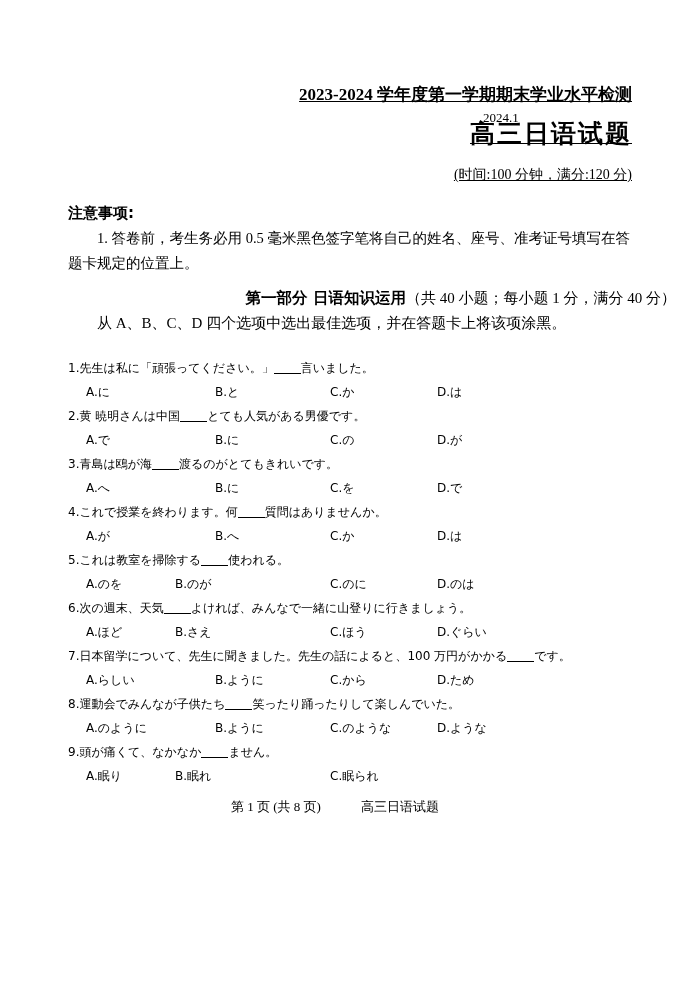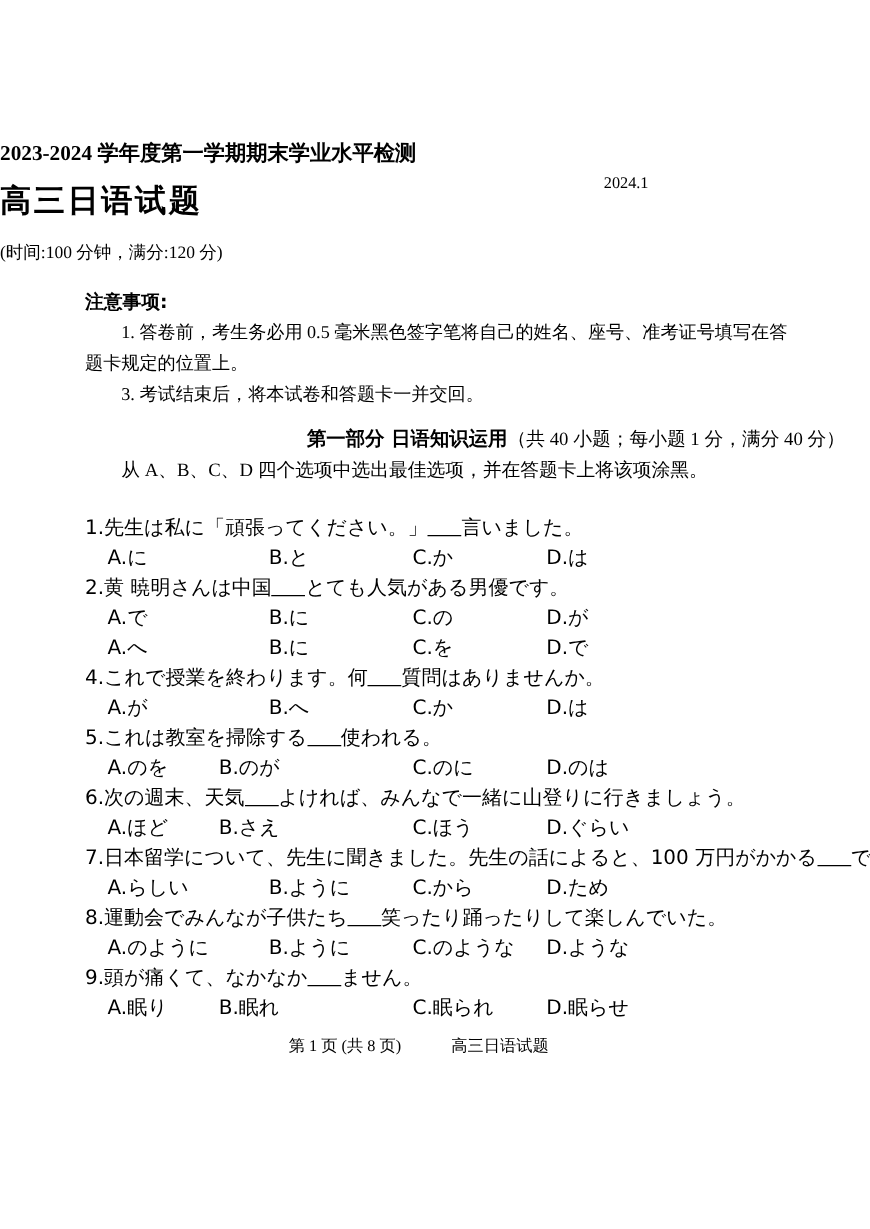--- a/index.html
+++ b/index.html
@@ -2,21 +2,21 @@
 <html><head>
 <meta charset="utf-8">
 <style>
   html,body{margin:0;padding:0;background:#ffffff;}
   .page{
     width:696px;height:983px;background:#ffffff;color:#000000;
     font-family:"Liberation Serif","DejaVu Serif",serif;
     overflow:hidden;position:relative;
   }
   
-  .header{width:632px;padding-top:112px;text-align:left;position:relative;}
+  .header{width:632px;padding-top:84px;text-align:right;position:relative;text-decoration:underline;}
   .subtitle{font-size:17px;font-weight:bold;line-height:22px;}
   .title-row{margin-top:11px;position:relative;height:34px;line-height:34px;}
   .title{font-size:25px;font-weight:bold;letter-spacing:2px;}
   .date{position:absolute;left:483px;bottom:16px;font-size:13px;font-weight:normal;letter-spacing:0;}
   .info{margin-top:14px;font-size:14px;line-height:20px;}
   
   .notice{margin:16px 20px 0 68px;font-size:14.5px;}
   .notice-heading{
     font-family:"DejaVu Sans","Liberation Sans",sans-serif;
     font-weight:bold;font-size:15px;line-height:25px;
@@ -28,21 +28,21 @@
   .part-heading{line-height:25px;font-size:15px;white-space:nowrap;text-align:right;}
   .ph-bold{
     font-family:"DejaVu Sans","Liberation Sans",sans-serif;
     font-weight:bold;font-size:15.5px;
   }
   .instruction{line-height:25px;padding-left:29px;font-size:15px;white-space:nowrap;}
   
   .questions{
     margin:20px 20px 0 68px;
     font-family:"DejaVu Sans","Liberation Sans",sans-serif;
-    font-size:16px;
+    font-size:12px;
   }
   .stem{line-height:24px;white-space:nowrap;}
   .opts{line-height:24px;display:grid;padding-left:18px;}
   .opts.far{grid-template-columns:129px 115px 107px auto;}
   .opts.near{grid-template-columns:89px 155px 107px auto;}
   .blank{
     display:inline-block;width:27px;height:13px;
     border-bottom:1px solid #000;margin-bottom:-2px;
   }
   
@@ -65,23 +65,20 @@
     <div class="info">(时间:100 分钟，满分:120 分)</div>
   </div>
 
   <div class="notice">
     <div class="notice-heading">注意事项:</div>
     <div id="notice-items">
         <div>
           <div class="notice-line indent">1. 答卷前，考生务必用 0.5 毫米黑色签字笔将自己的姓名、座号、准考证号填写在答</div>
           <div class="notice-line">题卡规定的位置上。</div>
         </div>
-        <div>
-          <div class="notice-line indent">3. 考试结束后，将本试卷和答题卡一并交回。</div>
-        </div>
       </div>
   </div>
 
   <div class="part1">
     <div class="part-heading">
       <span class="ph-bold">第一部分 日语知识运用</span><span class="ph-rest">（共 40 小题；每小题 1 分，满分 40 分）</span>
     </div>
     <div class="instruction">从 A、B、C、D 四个选项中选出最佳选项，并在答题卡上将该项涂黑。</div>
   </div>
 
@@ -104,20 +101,23 @@
     </div>
     <div class="opts far">
       <span class="opt">A.で</span>
       <span class="opt">B.に</span>
       <span class="opt">C.の</span>
       <span class="opt">D.が</span>
     </div>
   </div>
 
   <div class="question">
+    <div class="stem">
+      <span class="qnum">3.</span><span class="stem-text">青島は鴎が海<span class="blank"></span>渡るのがとてもきれいです。</span>
+    </div>
     <div class="opts far">
       <span class="opt">A.へ</span>
       <span class="opt">B.に</span>
       <span class="opt">C.を</span>
       <span class="opt">D.で</span>
     </div>
   </div>
 
   <div class="question">
     <div class="stem">
@@ -180,21 +180,20 @@
   </div>
 
   <div class="question">
     <div class="stem">
       <span class="qnum">9.</span><span class="stem-text">頭が痛くて、なかなか<span class="blank"></span>ません。</span>
     </div>
     <div class="opts near">
       <span class="opt">A.眠り</span>
       <span class="opt">B.眠れ</span>
       <span class="opt">C.眠られ</span>
-      <span class="opt">D.眠らせ</span>
     </div>
   </div>
 </div>
 
   <div class="footer">
     <span>第 1 页 (共 8 页)</span>
     <span>高三日语试题</span>
   </div>
 
 </div>

